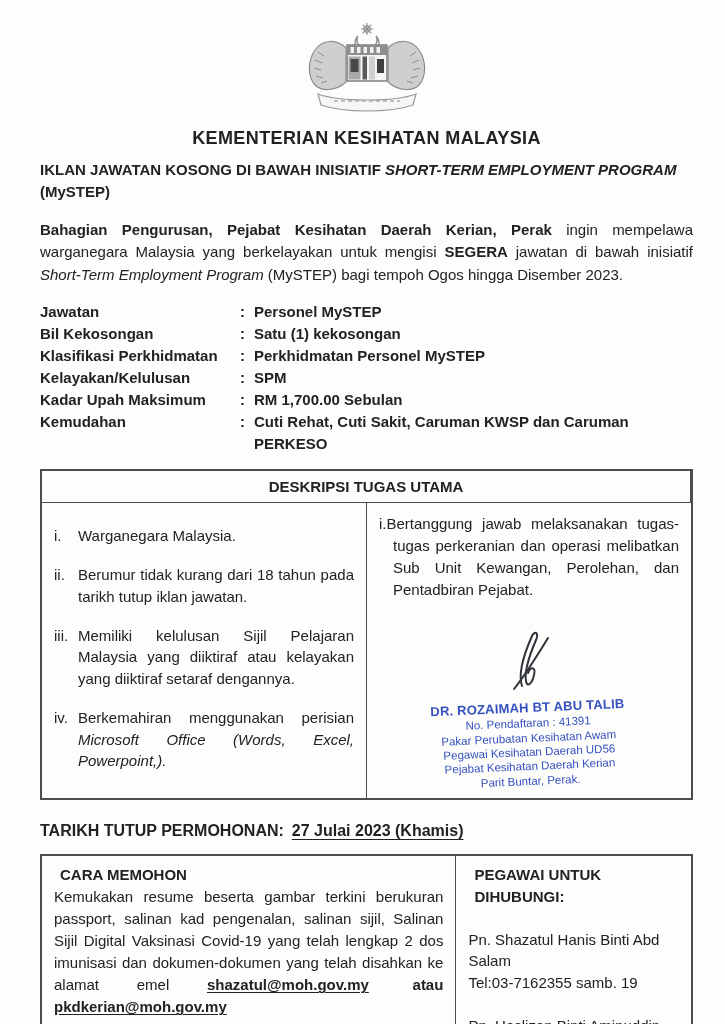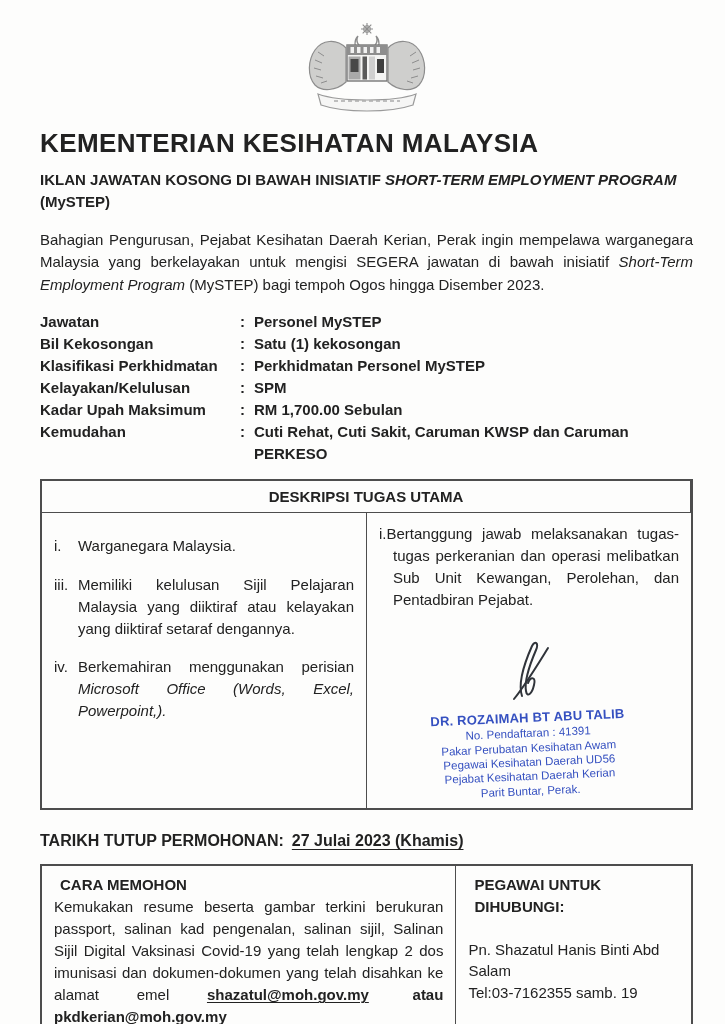--- a/index.html
+++ b/index.html
@@ -8,35 +8,35 @@
     background:#fdfdfc;
     font-family:"Liberation Sans","DejaVu Sans",sans-serif;
     color:#222;
     -webkit-font-smoothing:antialiased;
   }
   .page{padding:22px 32px 0 40px;}
 
   
   .crest{display:block;margin:0 auto;}
   .doc-title{
-    text-align:left;font-size:26px;font-weight:bold;
+    text-align:center;font-size:18px;font-weight:bold;
     letter-spacing:.4px;margin-top:14px;
   }
   .doc-subtitle{
     text-align:left;font-size:15px;font-weight:bold;
     margin-top:10px;line-height:1.45;
   }
   .doc-subtitle .it{font-style:italic;}
 
   
   .intro{
     margin-top:16px;font-size:15px;line-height:1.5;
     text-align:justify;
   }
-  .intro .b{font-weight:normal;}
+  .intro .b{font-weight:bold;}
   .intro .it{font-style:italic;}
 
   
   .details{margin-top:15px;font-size:15px;font-weight:bold;line-height:1.47;}
   .d-row{display:flex;}
   .d-label{width:200px;flex:0 0 200px;}
   .d-sep{width:14px;flex:0 0 14px;}
   .d-value{flex:1;}
 
   
@@ -182,20 +182,23 @@
   </div>
 
   <div class="main-table">
     <div class="mt-head">
       <div>DESKRIPSI TUGAS UTAMA</div>
     </div>
     <div class="mt-body">
       <div>
         <div class="s-item">
           <span class="s-num">i.</span><span>Warganegara Malaysia.</span>
+        </div>
+        <div class="s-item">
+          <span class="s-num">ii.</span><span>Berumur tidak kurang dari 18 tahun pada tarikh tutup iklan jawatan.</span>
         </div>
         <div class="s-item">
           <span class="s-num">iii.</span><span>Memiliki kelulusan Sijil Pelajaran Malaysia yang diiktiraf atau kelayakan yang diiktiraf setaraf dengannya.</span>
         </div>
         <div class="s-item">
           <span class="s-num">iv.</span><span>Berkemahiran menggunakan perisian </span><span class="s-it">Microsoft Office (Words, Excel, Powerpoint,).</span>
         </div>
       </div>
       <div>
         <div class="task-item">

